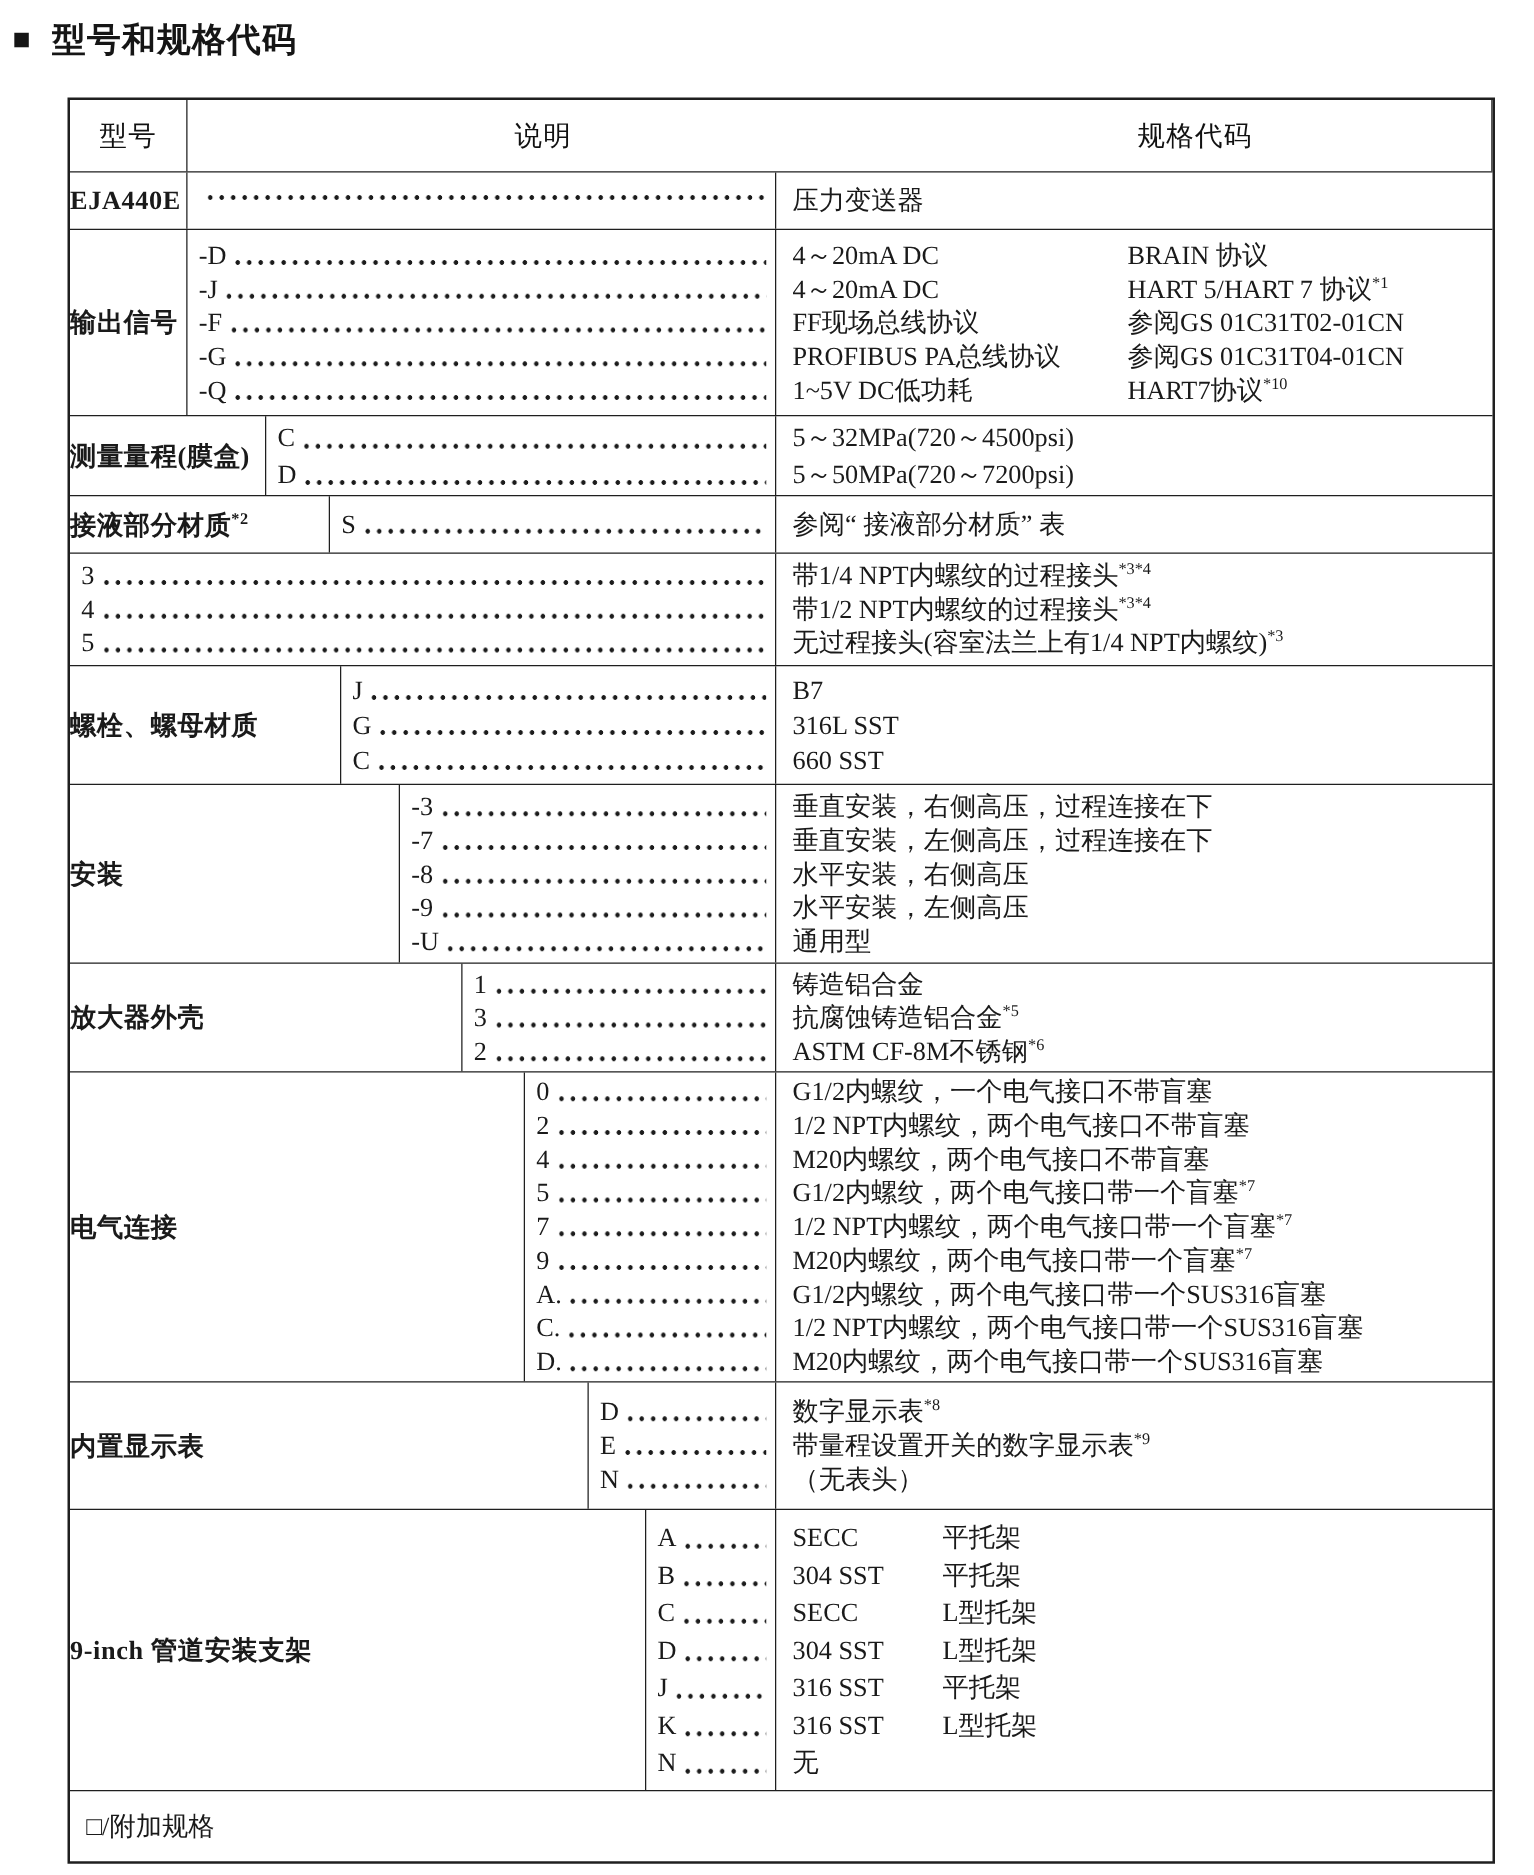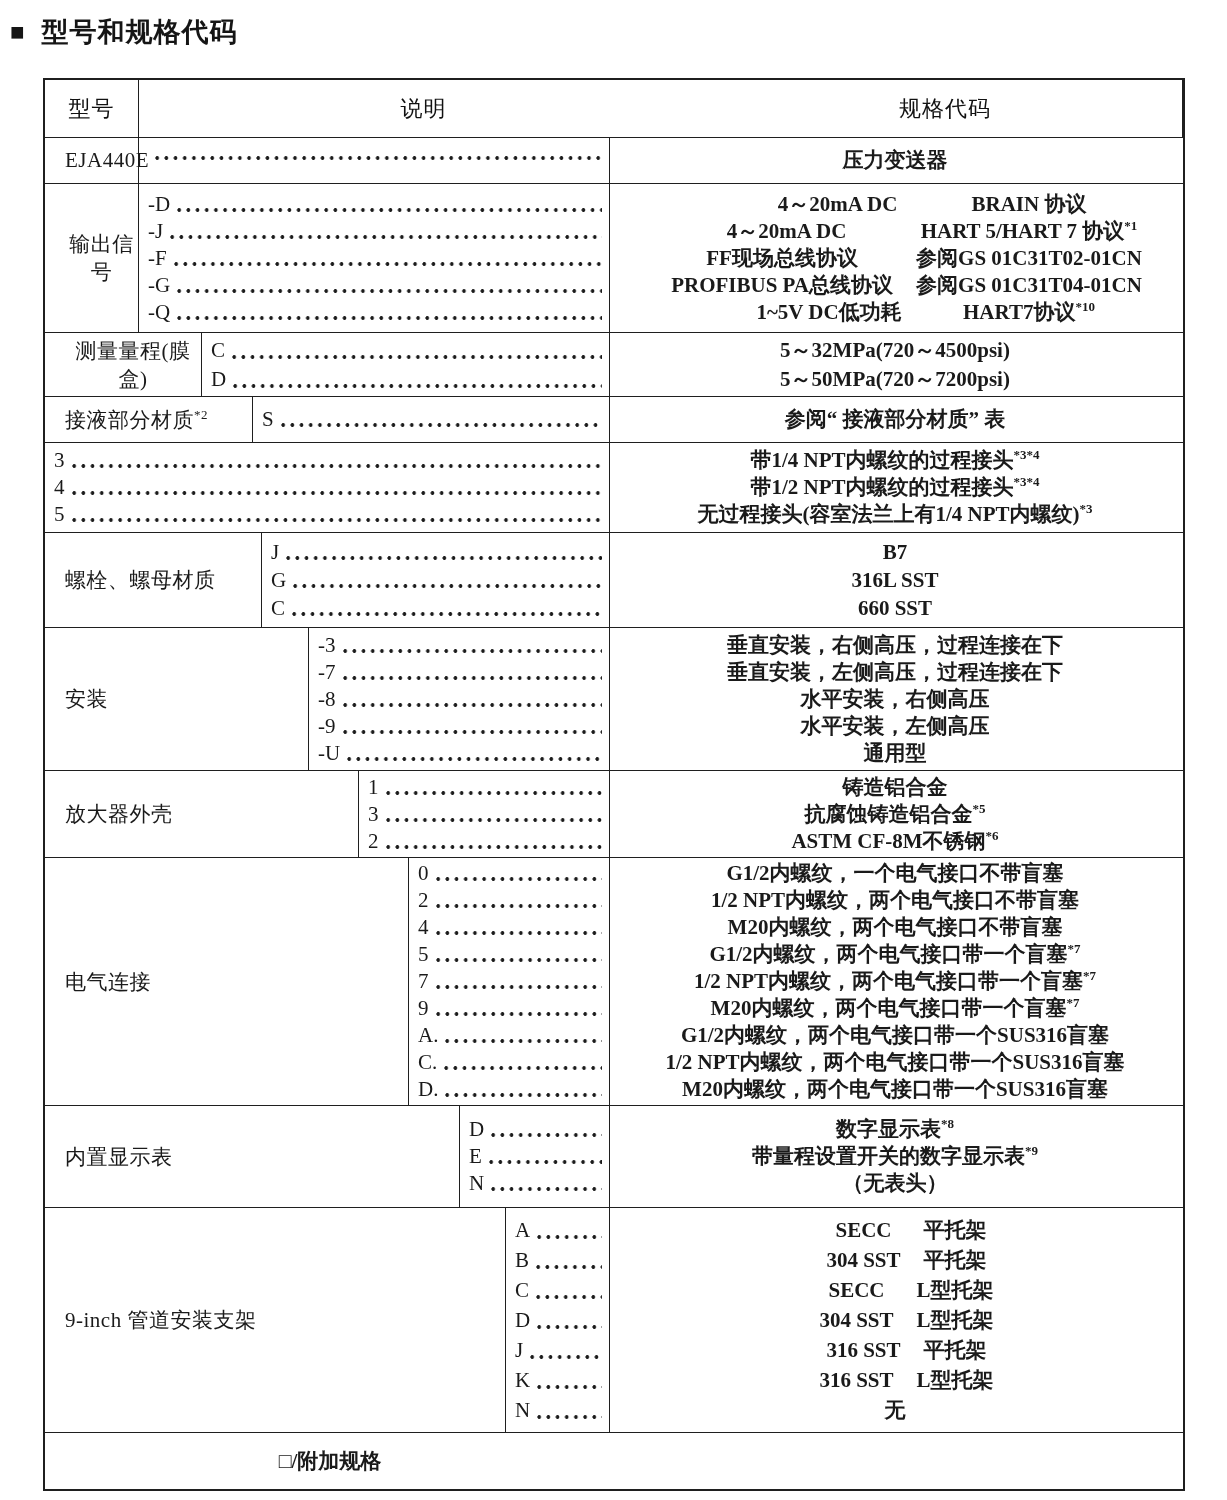--- a/index.html
+++ b/index.html
@@ -10,47 +10,46 @@
     -webkit-font-smoothing:antialiased;
   }
   .doc-title{
     position:absolute;left:10px;top:14px;
     font-family:"Liberation Sans","DejaVu Sans",sans-serif;
     font-weight:bold;font-size:27px;letter-spacing:1px;
     display:flex;align-items:center;gap:16px;color:#151515;
   }
   .doc-title .marker{font-size:24px;line-height:1;}
   .spec-table{
-    position:absolute;left:43px;top:78px;width:1142px;
+    position:absolute;left:54px;top:78px;width:1142px;
     border:2px solid #1f1f1f;box-sizing:border-box;
     font-size:21px;
-    text-align:center;
   }
   .hrow{display:flex;height:57px;box-sizing:border-box;}
   .hcell{
     display:flex;align-items:center;justify-content:center;
     font-size:22px;letter-spacing:1px;box-sizing:border-box;color:#111;
   }
   .hc-model{width:94px;border-right:1.5px solid #1f1f1f;}
   .hc-spec{width:475px;border-right:1.5px solid #1f1f1f;}
   .hc-desc{flex:1;}
   .row{display:flex;border-top:1.5px solid #1f1f1f;box-sizing:border-box;}
   .cl{ 
     box-sizing:border-box;border-right:1.5px solid #1f1f1f;
-    display:flex;align-items:center;padding-left:20px;letter-spacing:0.5px;
+    display:flex;align-items:center;padding-left:0;letter-spacing:0.5px;font-weight:bold;
   }
   .cc{ 
     flex:1;box-sizing:border-box;border-right:1.5px solid #1f1f1f;
     display:flex;flex-direction:column;justify-content:center;
     padding-left:9px;padding-right:4px;
   }
   .cd{ 
     width:573px;box-sizing:border-box;
     display:flex;flex-direction:column;justify-content:center;
-    padding-left:13px;padding-right:16px;font-weight:bold;
+    padding-left:13px;padding-right:16px;
   }
   .line{display:flex;line-height:27px;}
   .dline{line-height:27px;white-space:nowrap;}
   .code{flex:none;}
   .leader{
     flex:1;align-self:flex-end;height:4px;margin:0 3px 6px 7px;
     background-image:radial-gradient(circle at 2.2px 2px, #1b1b1b 1.6px, transparent 2.1px);
     background-size:9.2px 4px;background-repeat:repeat-x;background-position:left bottom;
   }
   sup{font-size:13px;line-height:0;}

